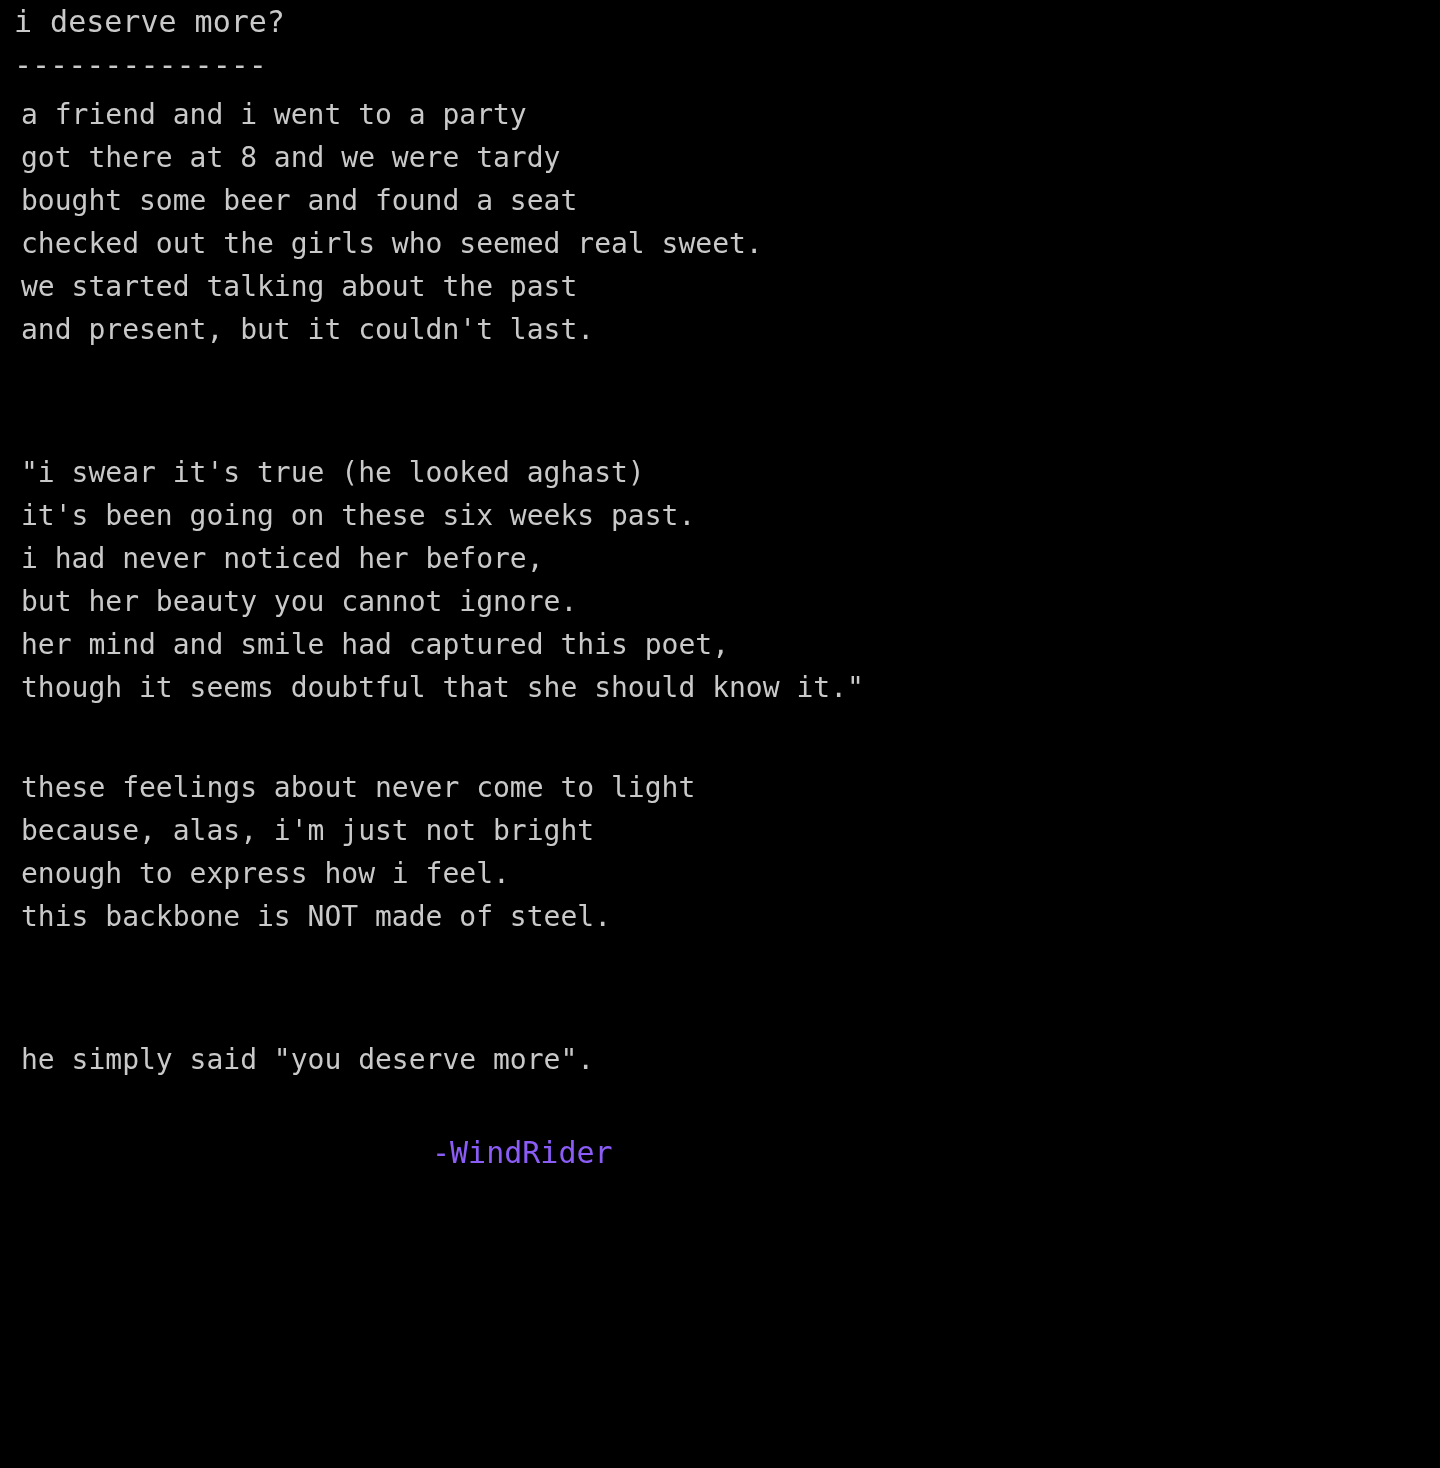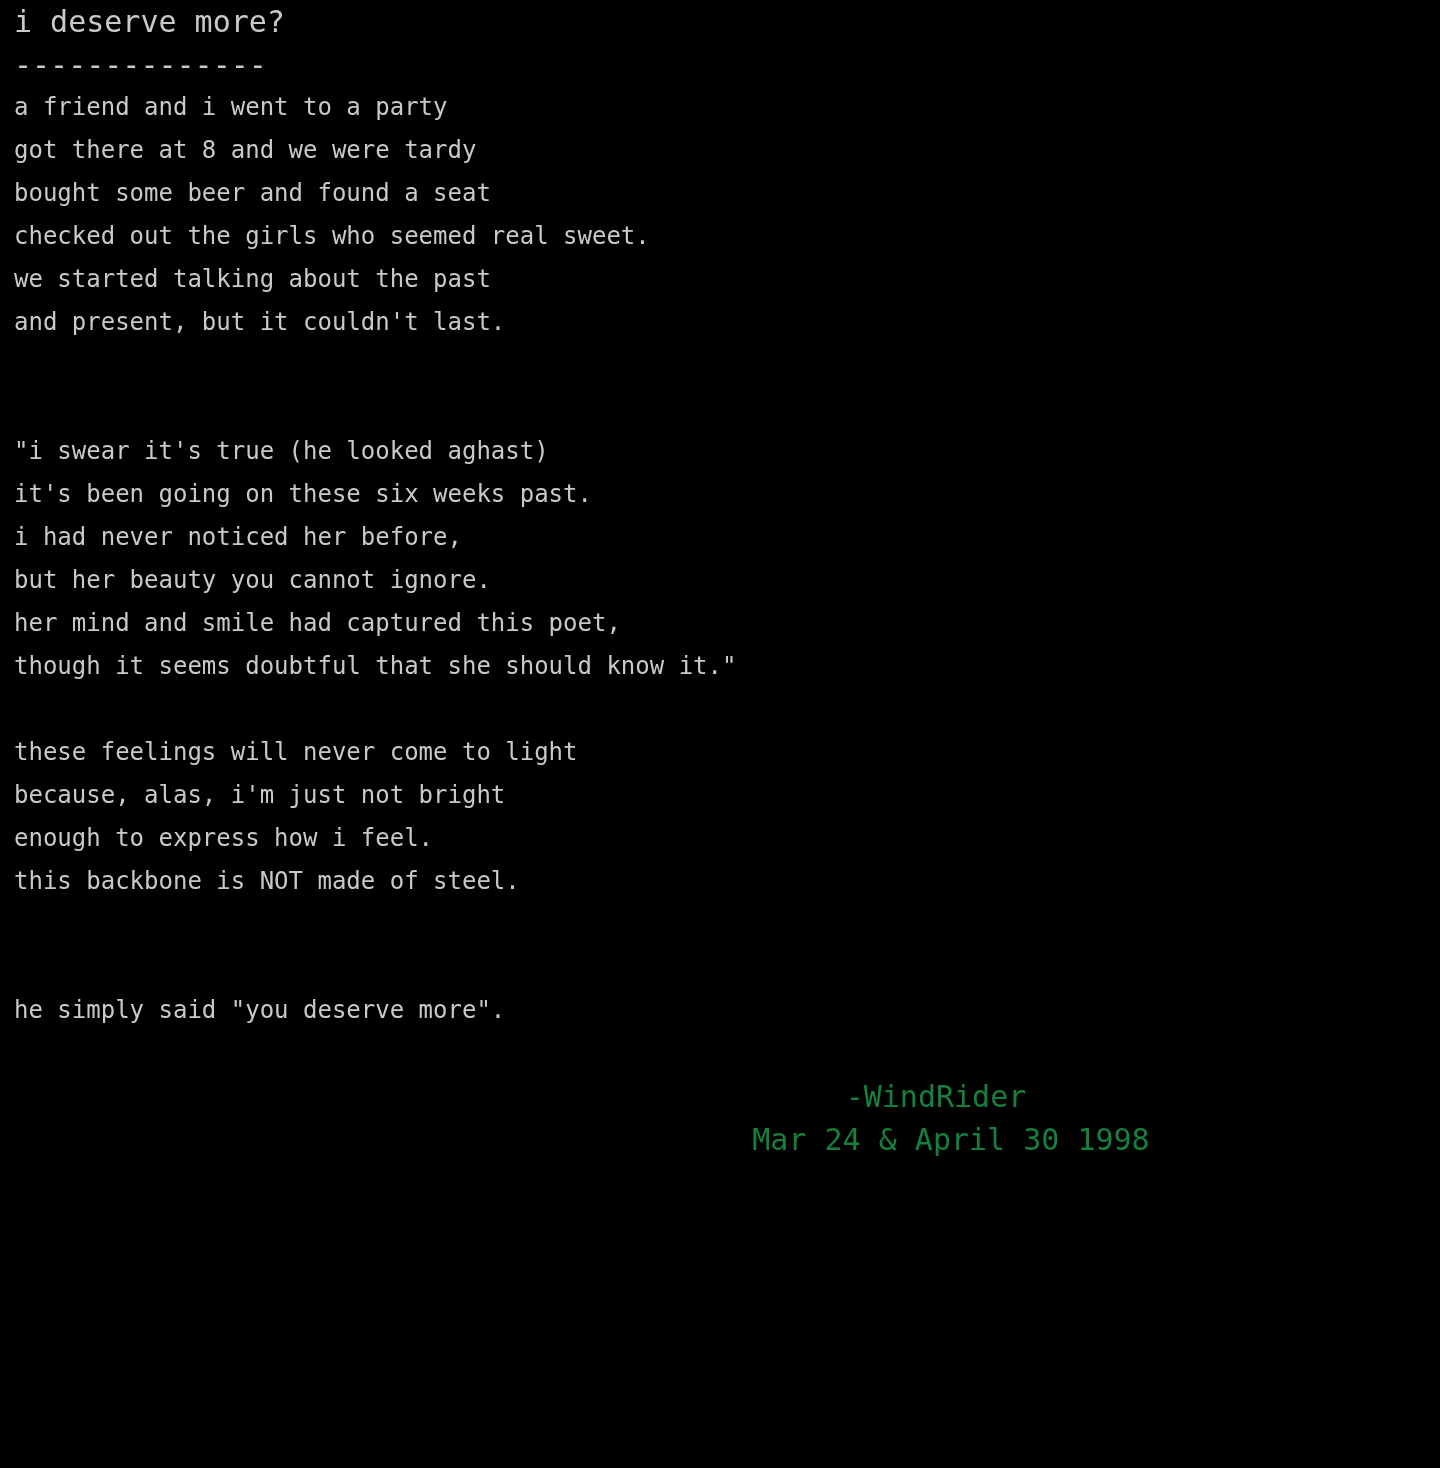--- a/index.html
+++ b/index.html
@@ -29,37 +29,36 @@
   }
   .rule {
     font-family: "DejaVu Sans Mono", monospace;
     font-size: 30px;
     line-height: 43px;
     color: #c9c9c9;
     white-space: pre;
   }
   .stanza {
     font-family: "DejaVu Sans Mono", monospace;
-    font-size: 24px;
+    font-size: 28px;
     line-height: 43px;
     color: #c9c9c9;
     white-space: pre;
-    margin: 0;
+    margin: 7px;
   }
   .blank {
     height: 43px;
   }
   .signature {
     font-family: "DejaVu Sans Mono", monospace;
     font-size: 30px;
     line-height: 43px;
-    color: #15803d;
+    color: #8b5cf6;
     white-space: pre;
     padding-left: 418px;
-    text-align: center;
   }
   .sig-date {
     padding-left: 448px;
   }
 </style>
 </head>
 <body>
 
 <div class="page">
 
@@ -77,27 +76,26 @@
   <div class="blank"></div>
 
   <div class="stanza">"i swear it's true (he looked aghast)
 it's been going on these six weeks past.
 i had never noticed her before,
 but her beauty you cannot ignore.
 her mind and smile had captured this poet,
 though it seems doubtful that she should know it."</div>
   <div class="blank"></div>
 
-  <div class="stanza">these feelings will never come to light
+  <div class="stanza">these feelings about never come to light
 because, alas, i'm just not bright
 enough to express how i feel.
 this backbone is NOT made of steel.</div>
   <div class="blank"></div>
 
   <div class="blank"></div>
 
   <div class="stanza">he simply said "you deserve more".</div>
   <div class="blank"></div>
 
   <div class="signature">-WindRider</div>
-  <div class="signature sig-date">Mar 24 &amp; April 30 1998</div>
 
 </div>
 
 </body></html>

